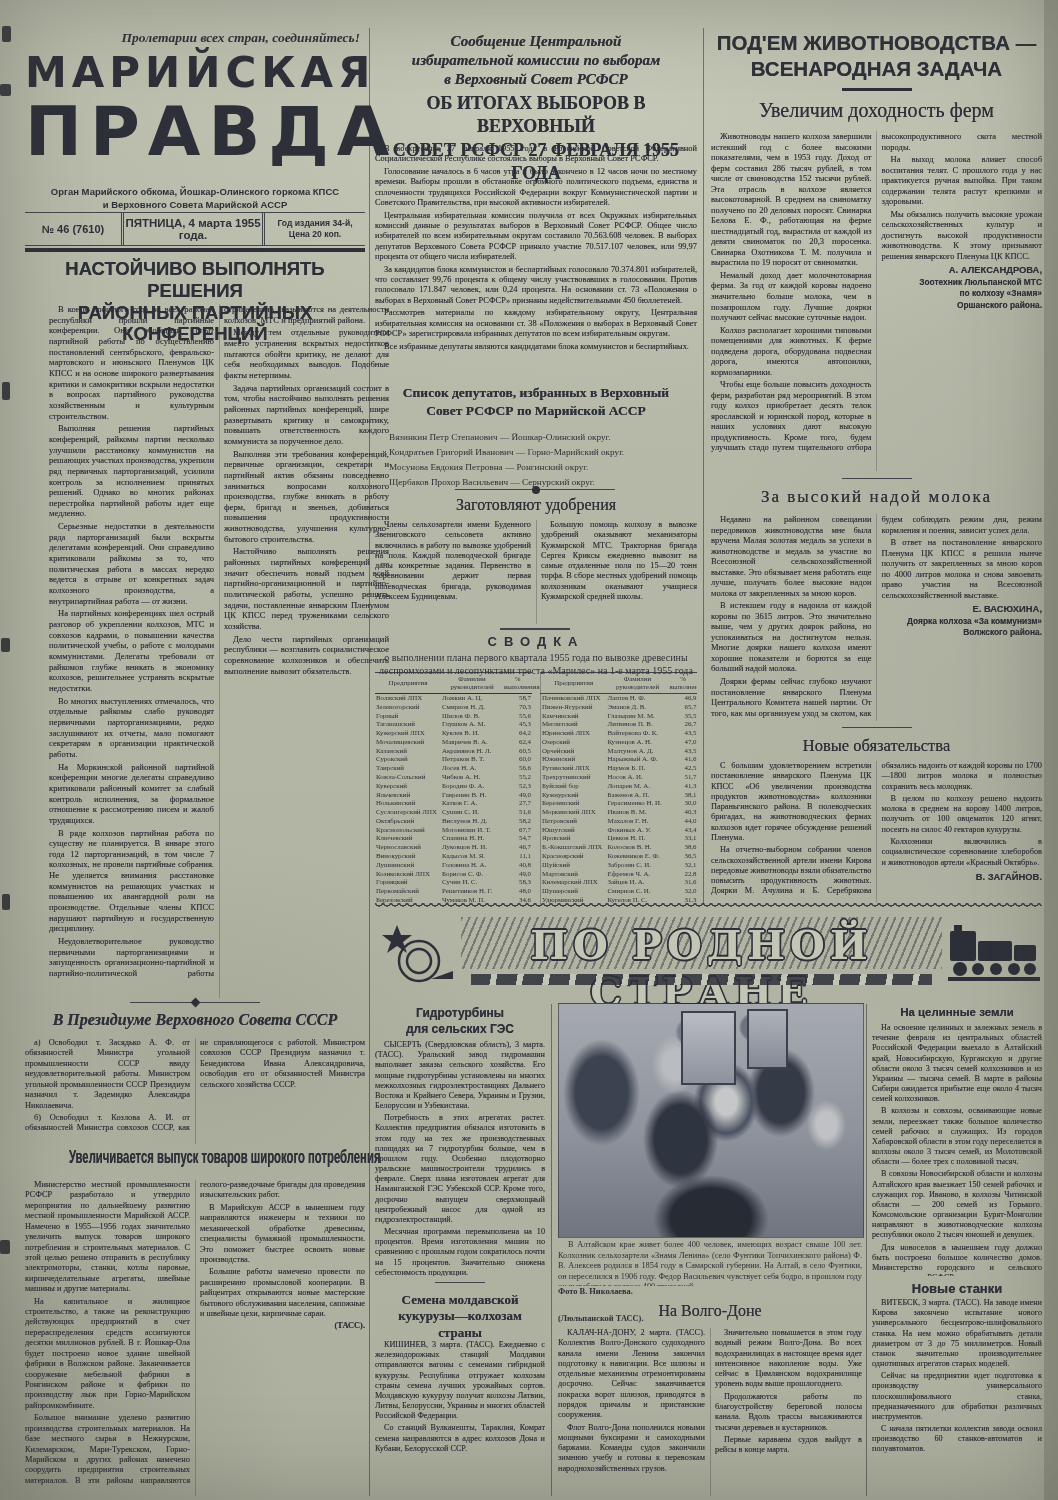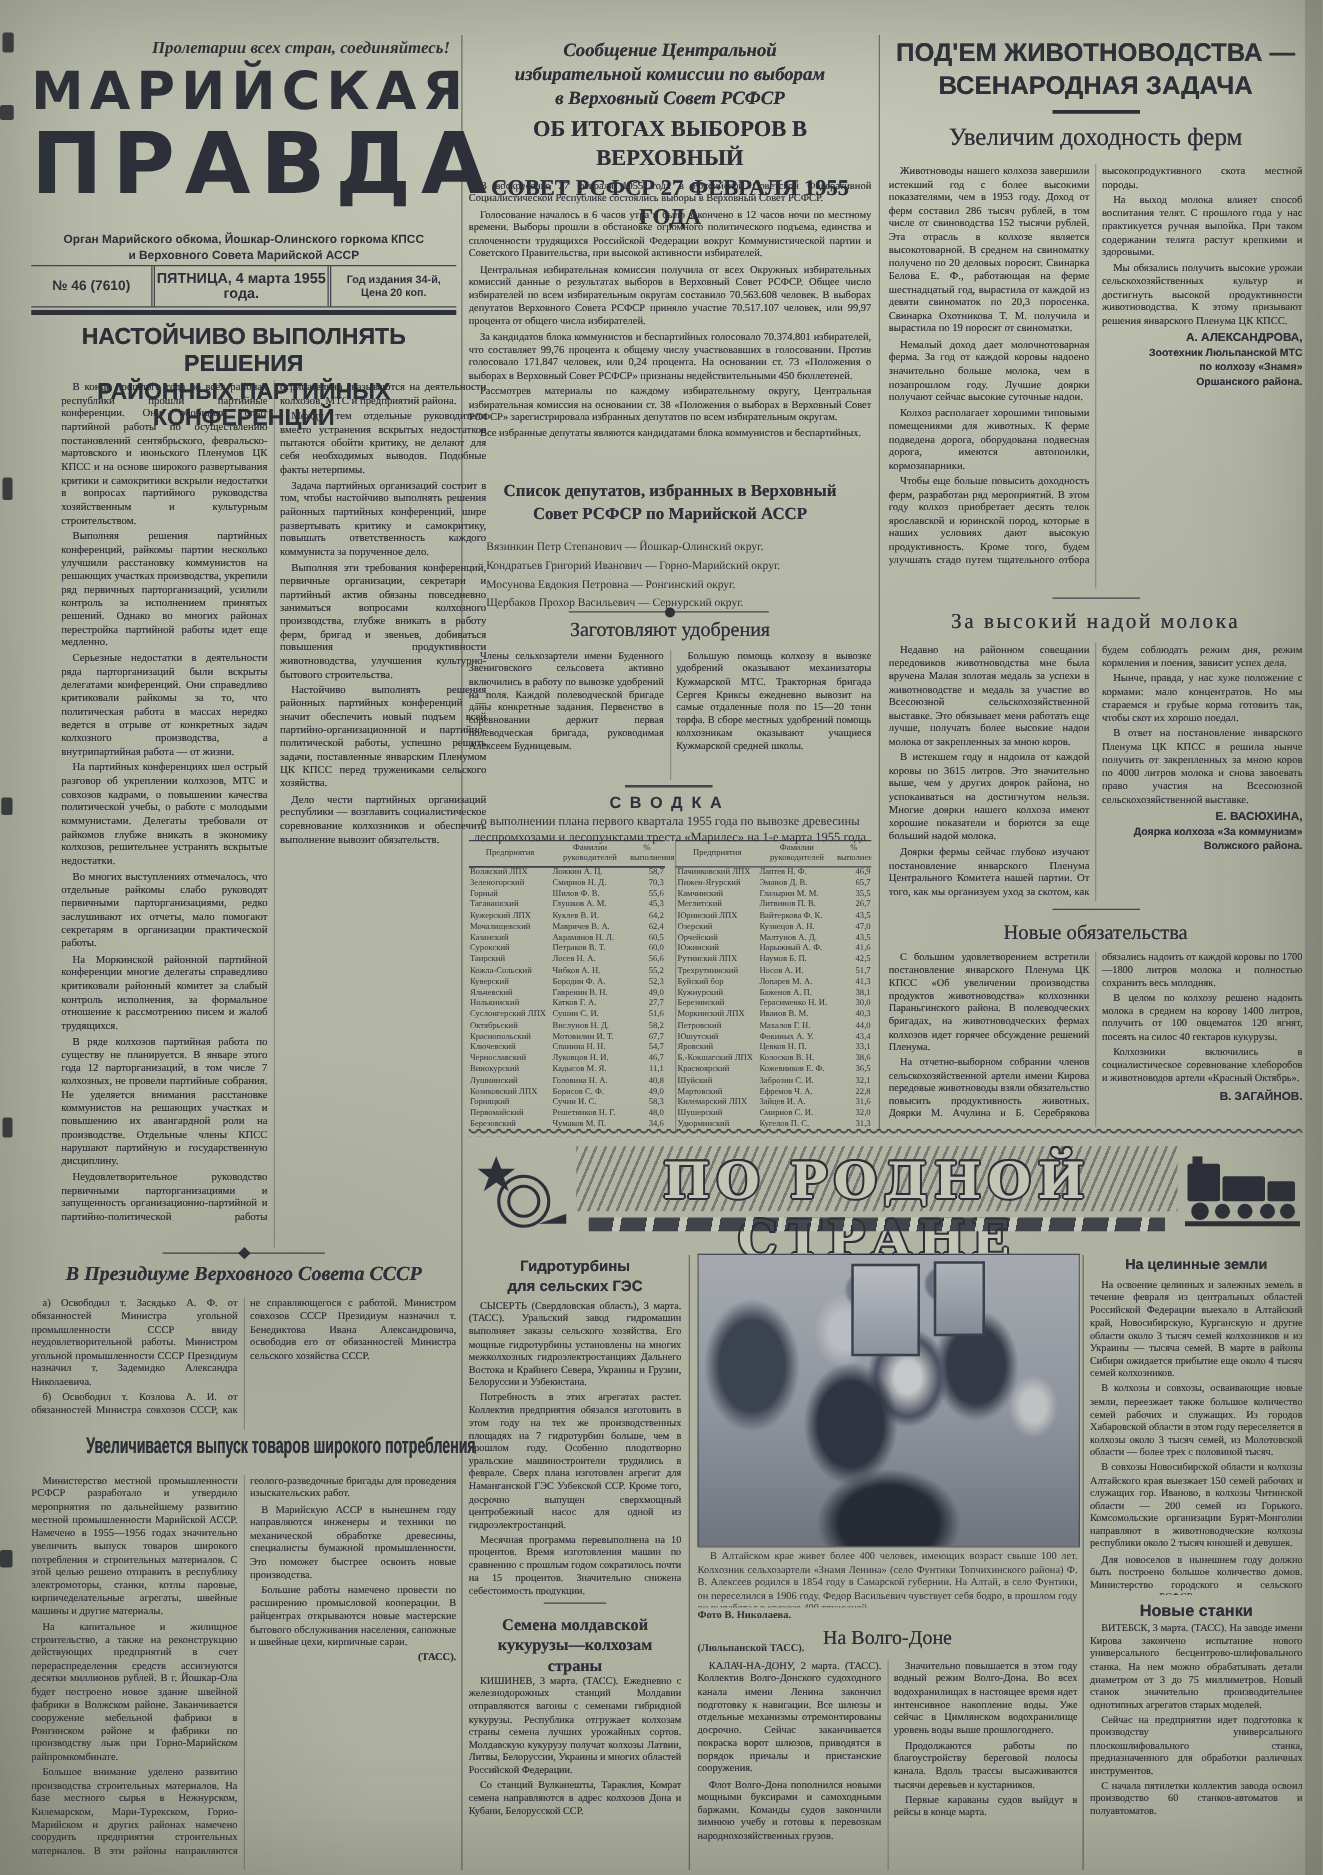--- a/index.html
+++ b/index.html
@@ -481,21 +481,20 @@
       </div>
   </div>
 
   <div class="abs hairline" style="left:842px;top:478px;width:70px;"></div>
   <div class="abs center h-title" style="left:711px;top:487px;width:331px;font-size:17px;letter-spacing:2px;">За высокий надой молока</div>
   <div class="abs body-text cols2 fz85" style="left:711px;top:514px;width:331px;height:207px;">
     <div>
         <p>Недавно на районном совещании передовиков животноводства мне была вручена Малая золотая медаль за успехи в животноводстве и медаль за участие во Всесоюзной сельскохозяйственной выставке. Это обязывает меня работать еще лучше, получать более высокие надои молока от закрепленных за мною коров.</p>
         <p>В истекшем году я надоила от каждой коровы по 3615 литров. Это значительно выше, чем у других доярок района, но успокаиваться на достигнутом нельзя. Многие доярки нашего колхоза имеют хорошие показатели и борются за еще больший надой молока.</p>
         <p>Доярки фермы сейчас глубоко изучают постановление январского Пленума Центрального Комитета нашей партии. От того, как мы организуем уход за скотом, как будем соблюдать режим дня, режим кормления и поения, зависит успех дела.</p>
-        <p>Нынче, правда, у нас хуже положение с кормами: мало концентратов. Но мы стараемся и грубые корма готовить так, чтобы скот их хорошо поедал.</p>
         <p>В ответ на постановление январского Пленума ЦК КПСС я решила нынче получить от закрепленных за мною коров по 4000 литров молока и снова завоевать право участия на Всесоюзной сельскохозяйственной выставке.</p>
       </div>
     <div class="sigblock">
         <div class="sig-line">Е. ВАСЮХИНА,</div>
         <div class="sig-line">Доярка колхоза «За коммунизм»</div>
         <div class="sig-line">Волжского района.</div>
       </div>
   </div>
 
   <div class="abs hairline" style="left:842px;top:727px;width:70px;"></div>

